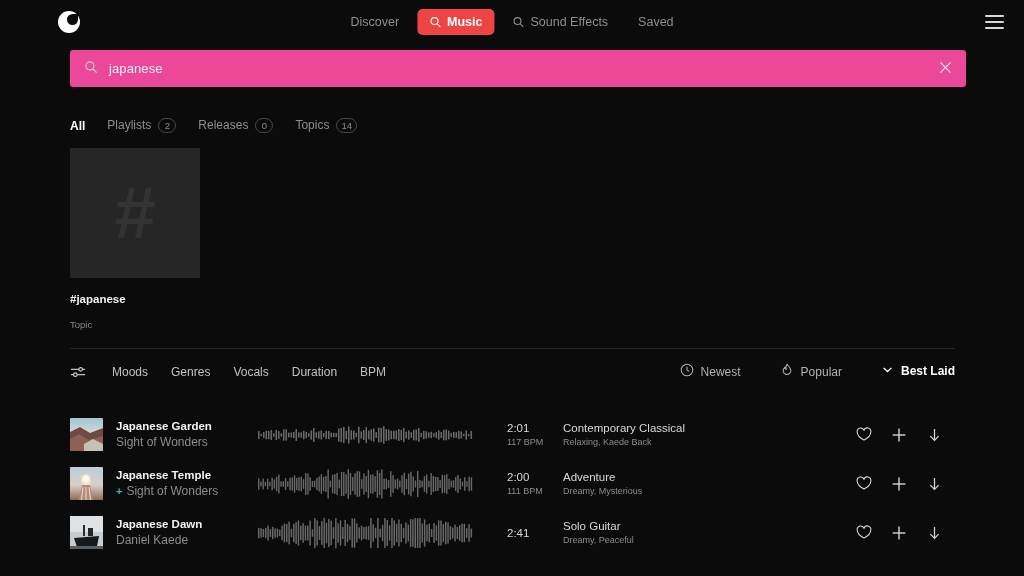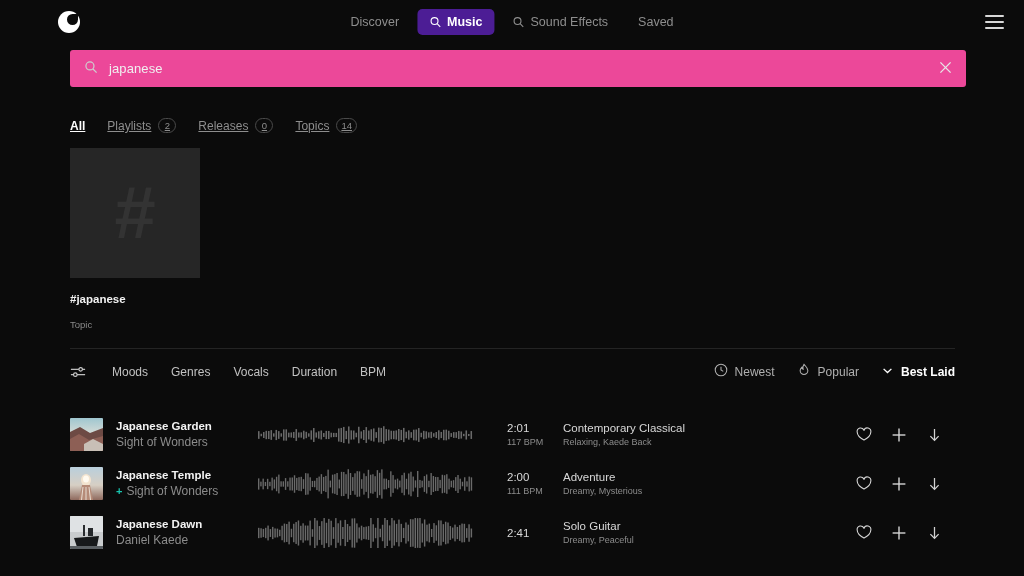--- a/index.html
+++ b/index.html
@@ -30,21 +30,21 @@
   .nav-center {
     position:absolute; left:50%; transform:translateX(-50%);
     display:flex; align-items:center; gap:6px;
   }
   .nav-item {
     display:flex; align-items:center; gap:6px;
     font-size:12.5px; color:#8e8e8e;
     padding:6px 12px; border-radius:5px; white-space:nowrap;
     cursor:pointer;
   }
-  .nav-item.active { color:#ffffff; background:#4c1d95; font-weight:bold; }
+  .nav-item.active { color:#ffffff; background:#ef4444; font-weight:bold; }
   .nav-item svg { display:block; }
   .hamburger {
     position:absolute; right:20px; top:50%; transform:translateY(-50%);
     width:19px; height:14px; display:flex; flex-direction:column;
     justify-content:space-between; cursor:pointer;
   }
   .hamburger span { display:block; height:2px; background:#d8d8d8; border-radius:1px;}
 
   
   .searchbar {
@@ -57,22 +57,22 @@
     flex:1; font-size:13px; color:#f0f0f0; letter-spacing:.1px;
   }
   .clear-x { flex:0 0 auto; cursor:pointer; }
 
   
   .result-tabs {
     display:flex; align-items:center; gap:22px;
     margin:31px 0 0 70px;
   }
   .rtab {
-    display:flex; align-items:flex-end; gap:7px;
-    font-size:12px; color:#8e8e8e; cursor:pointer;text-decoration:underline;
+    display:flex; align-items:flex-start; gap:7px;
+    font-size:12px; color:#8e8e8e; cursor:pointer;
   }
   .rtab.active { color:#ffffff; font-weight:bold; }
   .rtab .count {
     font-size:9.5px; color:#8e8e8e;
     border:1px solid #4a4a4a; border-radius:10px;
     min-width:18px; height:15px; padding:0 4px;
     display:flex; align-items:center; justify-content:center;
     font-weight:normal;
   }
 
@@ -97,21 +97,21 @@
   }
 
   
   .filterbar {
     position:absolute; left:70px; top:363px; width:885px;
     display:flex; align-items:center; justify-content:space-between;
   }
   .filters-left { display:flex; align-items:center; gap:23px; }
   .filter-chip { font-size:12px; color:#c2c2c2; cursor:pointer; white-space:nowrap; }
   .sliders-icon { cursor:pointer; display:flex; align-items:center; margin-right:3px; }
-  .sorts-right { display:flex; align-items:flex-end; gap:22px; }
+  .sorts-right { display:flex; align-items:flex-start; gap:39px; }
   .sort-item {
     display:flex; align-items:center; gap:7px;
     font-size:12px; color:#b0b0b0; cursor:pointer; white-space:nowrap;
   }
   .sort-item.active { color:#ffffff; font-weight:bold; }
 
   
   .tracklist { position:absolute; left:70px; top:410px; width:885px; }
   .track-row {
     height:49px; display:flex; align-items:center; cursor:pointer;

